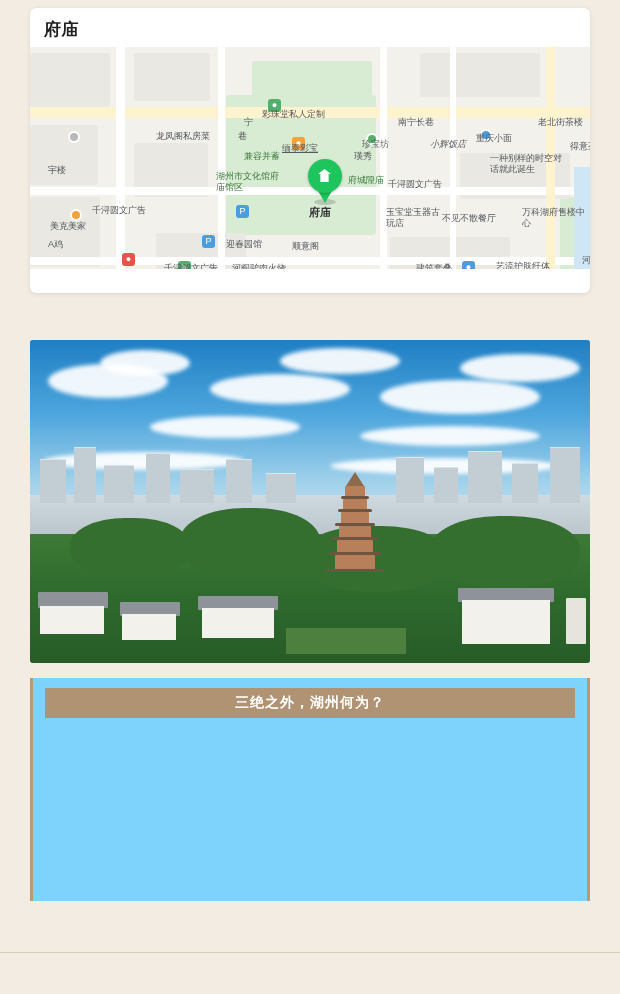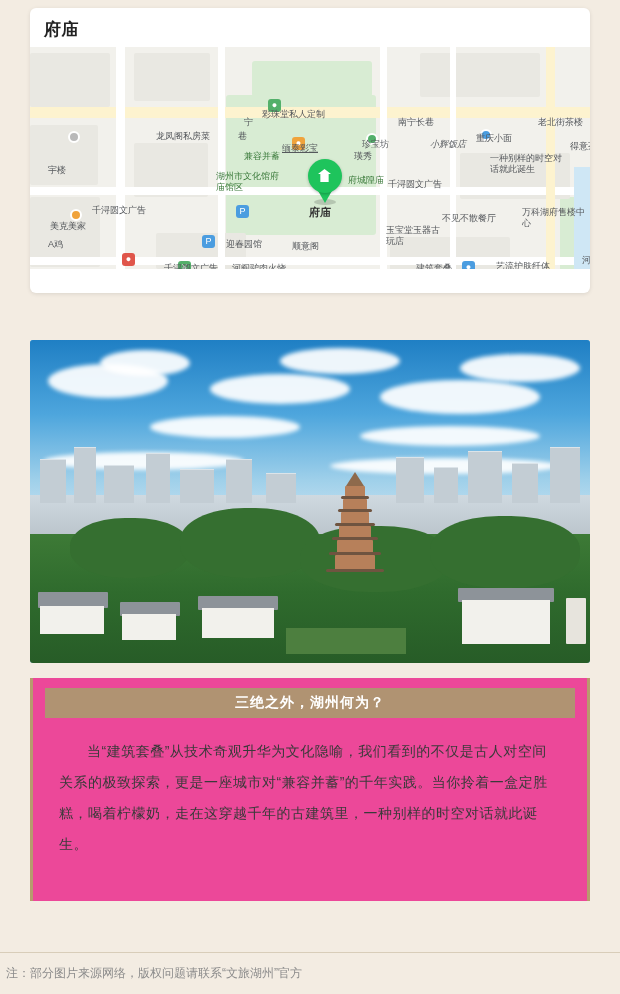--- a/index.html
+++ b/index.html
@@ -191,21 +191,21 @@
     border-left: 9px solid transparent;
     border-right: 9px solid transparent;
     border-bottom: 14px solid #8e6a4c;
   }
 
   
   .text-card {
     position: absolute;
     left: 30px; top: 678px;
     width: 560px; height: 223px;
-    background: #ec4899;
+    background: #7dd3fc;
     border-left: 3px solid #b79b6e;
     border-right: 3px solid #b79b6e;
   }
   .heading-bar {
     margin: 10px 12px 0 12px;
     height: 30px;
     background: #b09372;
     color: #ffffff;
     font-size: 14px;
     font-weight: bold;
@@ -307,21 +307,21 @@
       <div class="m-poi green" style="left:214px;top:104px;">兼容并蓄</div>
       <div class="m-poi" style="left:324px;top:104px;">瑛秀</div>
       <div class="m-poi" style="left:460px;top:106px;width:80px;white-space:normal;">一种别样的时空对话就此诞生</div>
       <div class="m-poi" style="left:18px;top:118px;">宇楼</div>
       <div class="m-poi green" style="left:186px;top:124px;width:70px;white-space:normal;">湖州市文化馆府庙馆区</div>
       <div class="m-poi" style="left:358px;top:132px;">千浔圆文广告</div>
       <div class="m-poi" style="left:62px;top:158px;">千浔圆文广告</div>
       <div class="m-poi" style="left:492px;top:160px;width:66px;white-space:normal;">万科湖府售楼中心</div>
       <div class="m-poi" style="left:20px;top:174px;">美克美家</div>
       <div class="m-poi" style="left:196px;top:192px;">迎春园馆</div>
-      <div class="m-poi" style="left:356px;top:178px;width:54px;white-space:normal;">玉宝堂玉器古玩店</div>
+      <div class="m-poi" style="left:356px;top:160px;width:54px;white-space:normal;">玉宝堂玉器古玩店</div>
       <div class="m-poi" style="left:412px;top:166px;">不见不散餐厅</div>
       <div class="m-poi" style="left:18px;top:192px;">A鸡</div>
       <div class="m-poi" style="left:134px;top:216px;">千浔圆文广告</div>
       <div class="m-poi" style="left:202px;top:216px;">河阎驴肉火烧</div>
       <div class="m-poi" style="left:262px;top:194px;">顺意阁</div>
 
       <div class="m-poi" style="left:386px;top:216px;">建筑套叠</div>
       <div class="m-poi" style="left:466px;top:214px;width:56px;white-space:normal;">艺流护肤纤体养生</div>
       <div class="m-poi" style="left:552px;top:208px;">河滨</div>
 
@@ -385,19 +385,17 @@
     <div class="roof" style="left:168px;top:256px;width:80px;height:14px;"></div>
     <div class="wall" style="left:172px;top:268px;width:72px;height:30px;"></div>
     <div class="roof" style="left:428px;top:248px;width:96px;height:14px;"></div>
     <div class="wall" style="left:432px;top:260px;width:88px;height:44px;"></div>
     <div class="roof" style="left:536px;top:258px;width:20px;height:46px;background:#e7e4dd;"></div>
     <div class="wall" style="left:256px;top:288px;width:120px;height:26px;background:#4d7f3f;"></div>
   </div>
 
   <div class="text-card">
     <div class="heading-bar">三绝之外，湖州何为？</div>
-    <div class="body-text">当“建筑套叠”从技术奇观升华为文化隐喻，我们看到的不仅是古人对空间关系的极致探索，更是一座城市对“兼容并蓄”的千年实践。当你拎着一盒定胜糕，喝着柠檬奶，走在这穿越千年的古建筑里，一种别样的时空对话就此诞生。</div>
   </div>
 
   <div class="divider"></div>
-  <div class="footer-note">注：部分图片来源网络，版权问题请联系“文旅湖州”官方</div>
 
 </div>
 
 </body></html>

